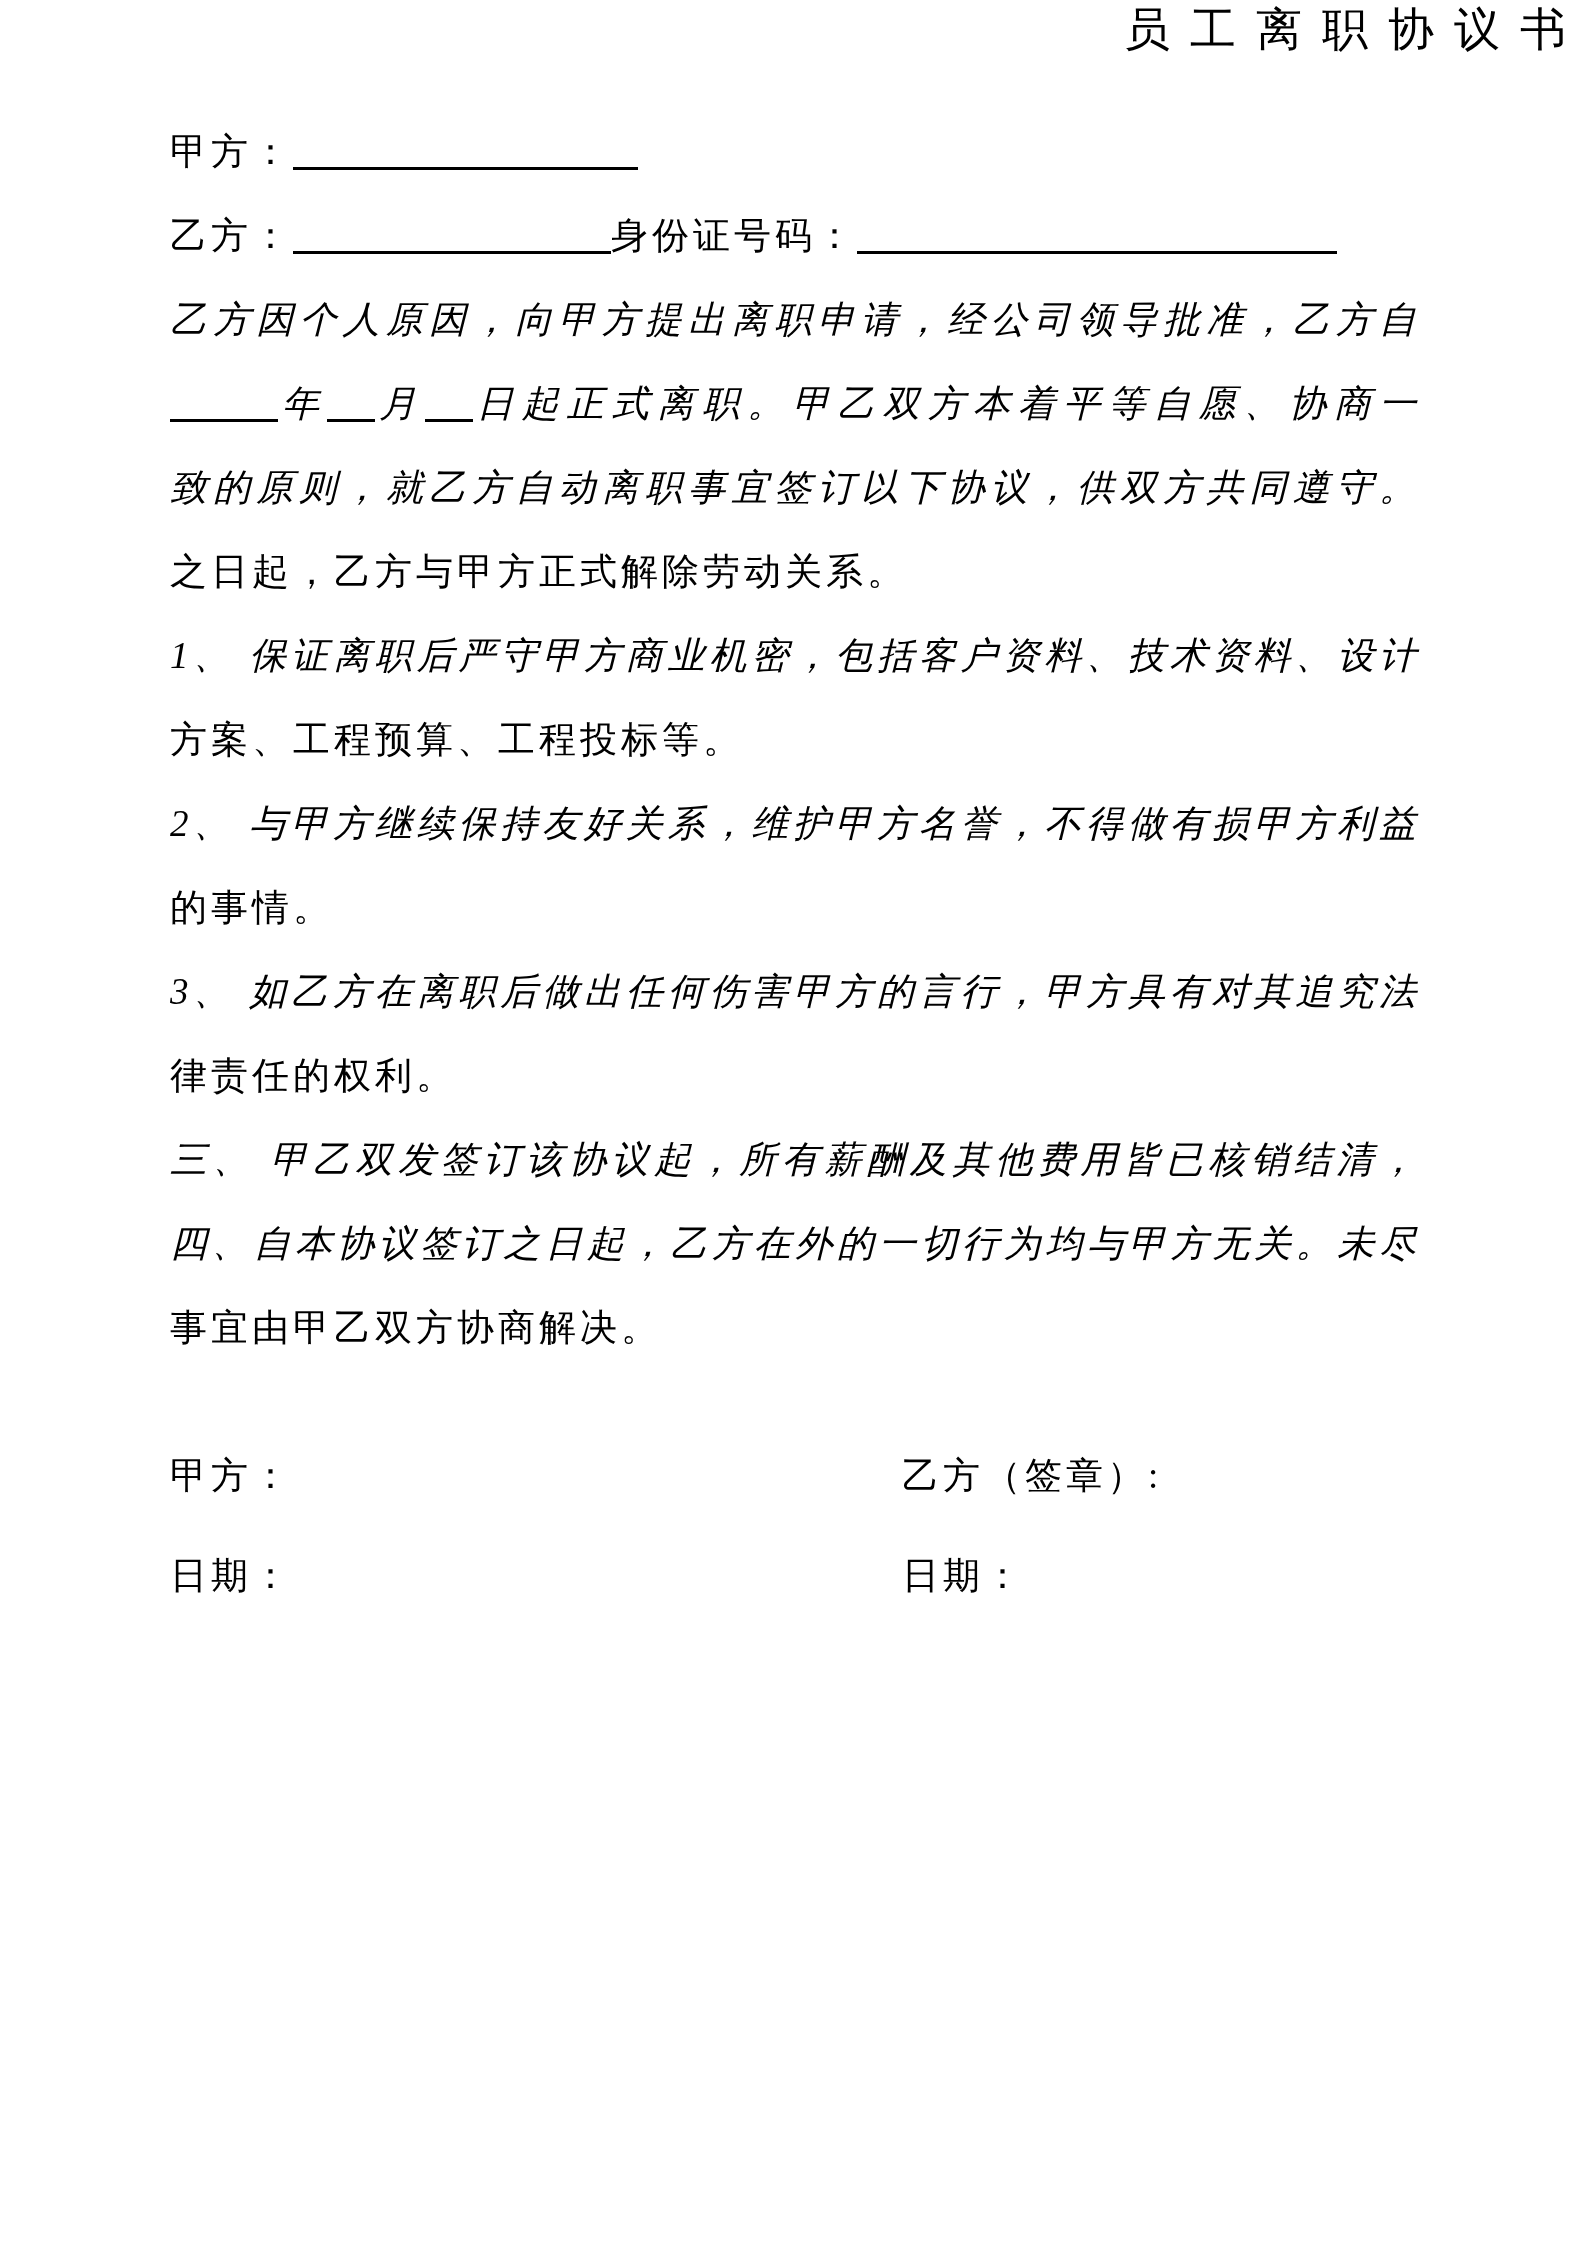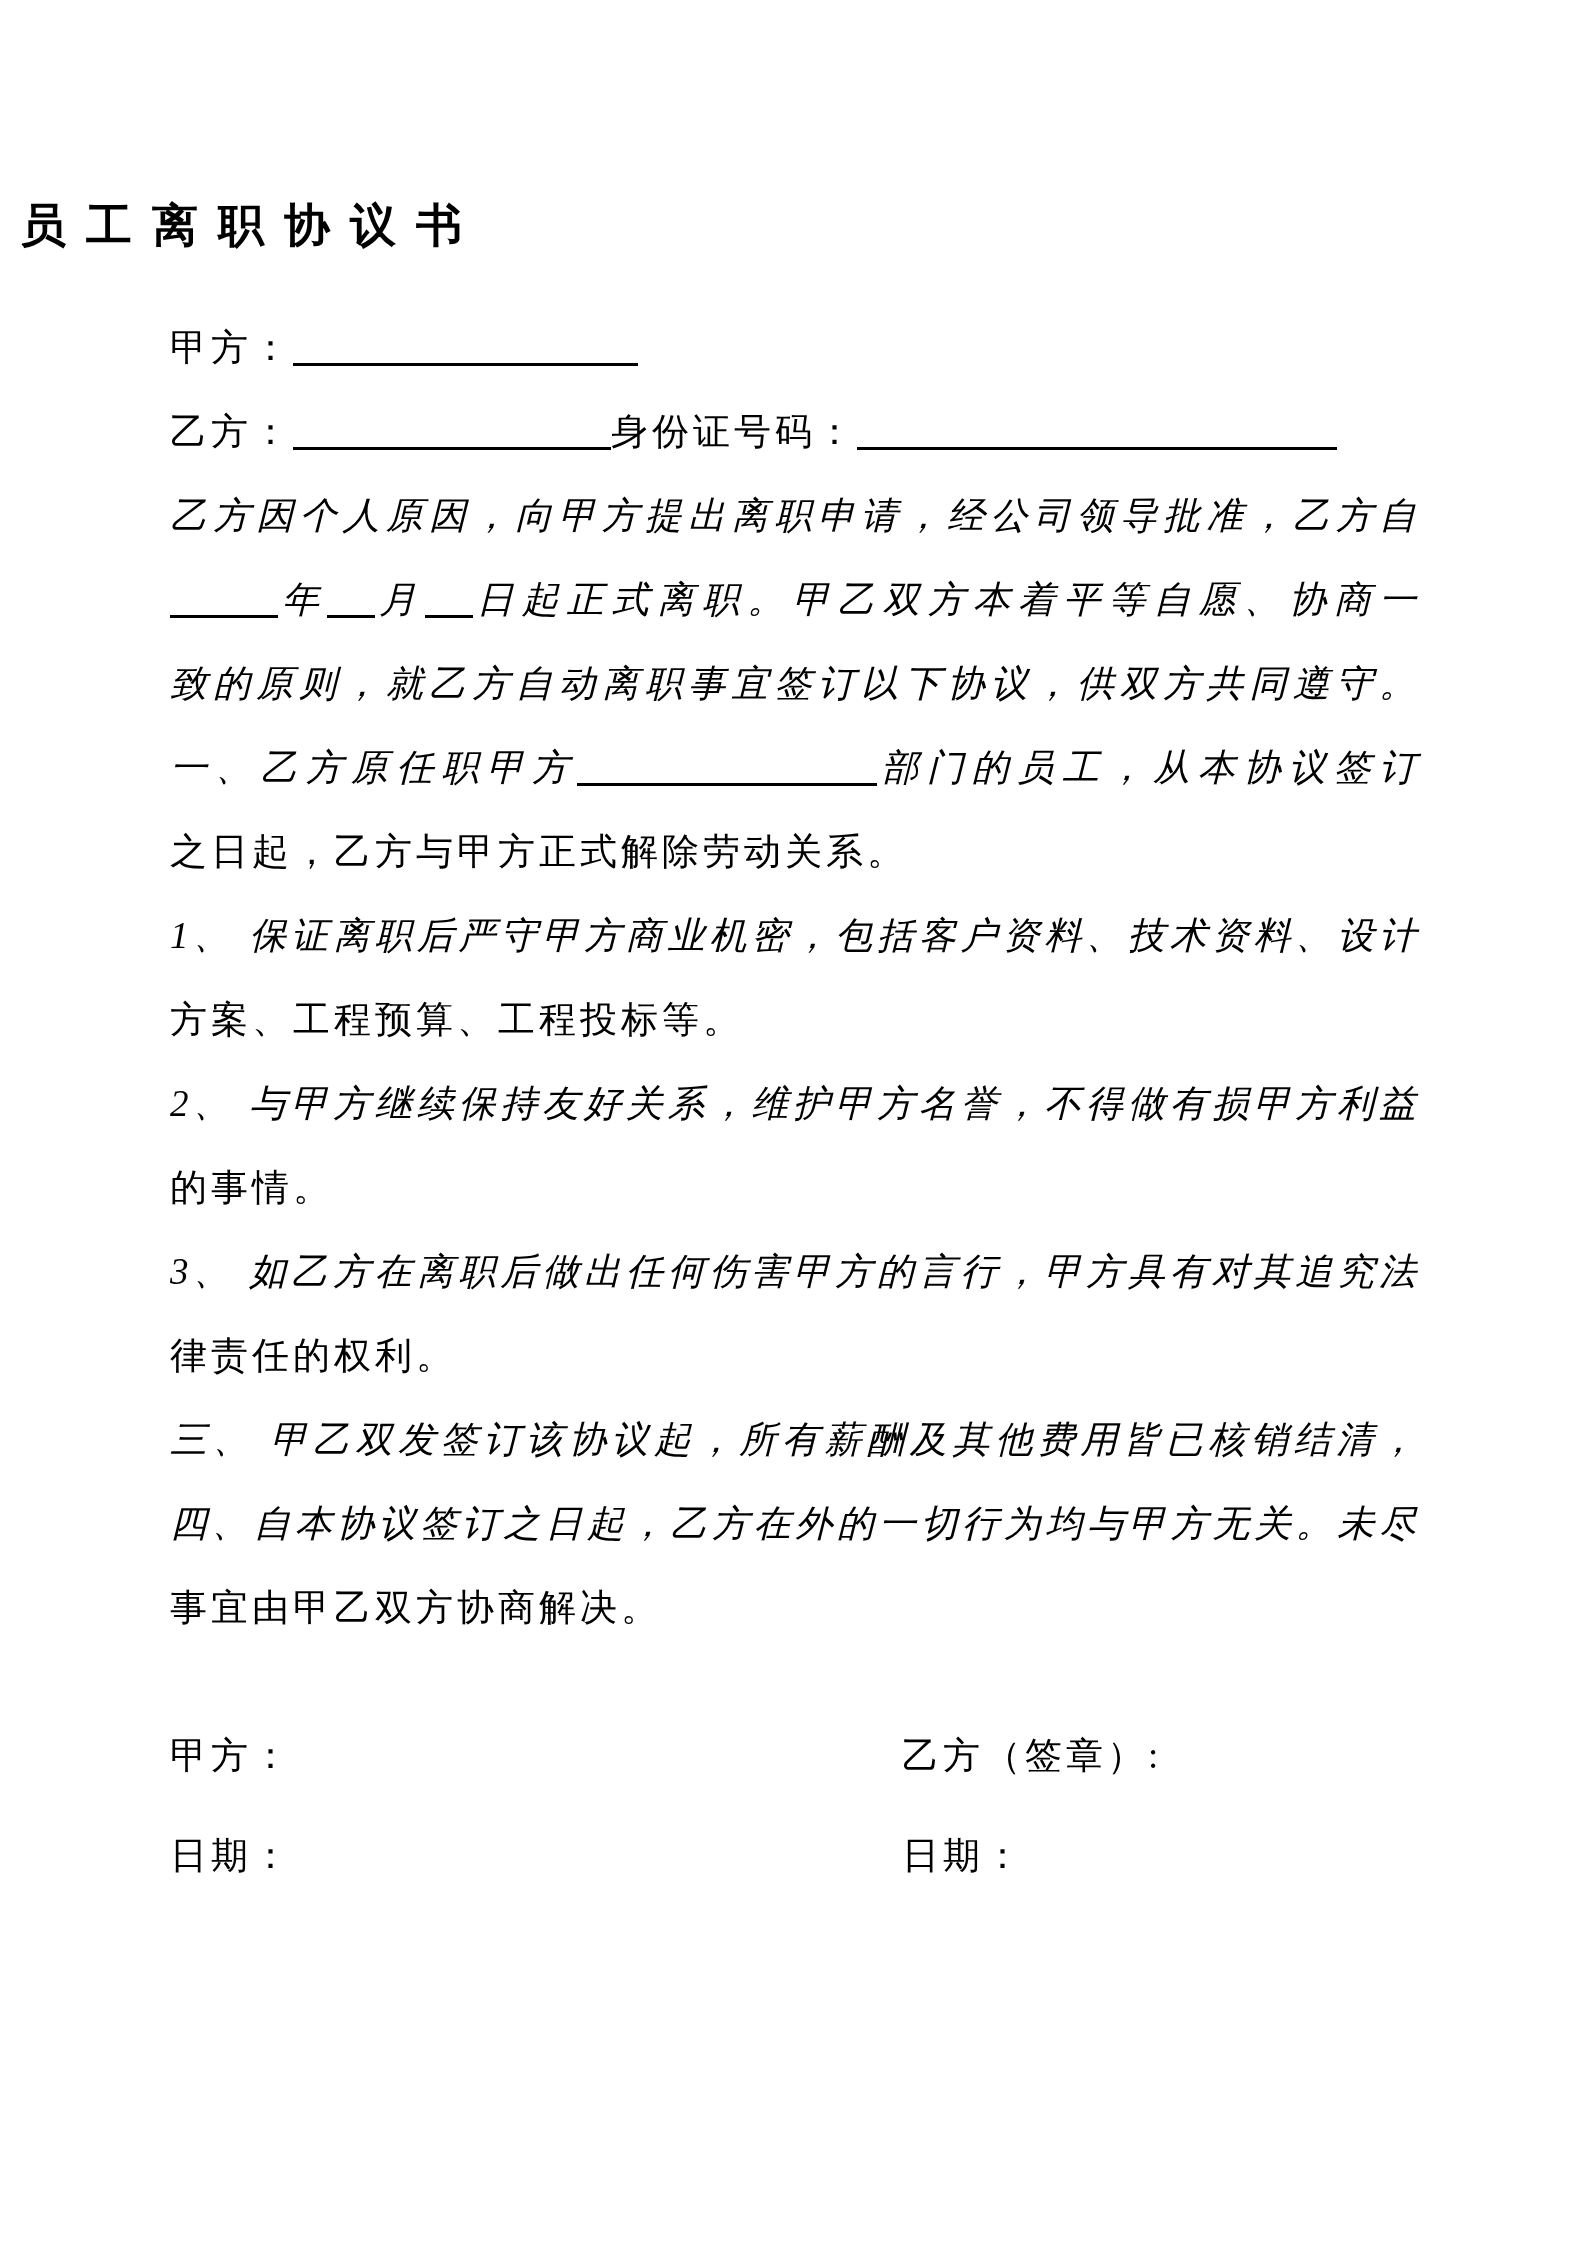--- a/index.html
+++ b/index.html
@@ -7,25 +7,24 @@
     position:relative;
     width:1586px;height:2244px;
     margin:0 auto;
     background:var(--paper,#ffffff);
     color:var(--ink,#000000);
     font-family:"Liberation Serif","DejaVu Serif",serif;
     overflow:hidden;
   }
   .title{
     margin:0;
-    padding-top:196px;
-    text-align:left;
+    text-align:right;
     font-size:46px;
     line-height:60px;
-    font-weight:bold;
+    font-weight:normal;
     letter-spacing:20px;
     text-indent:20px; 
   }
   .doc-body{
     padding:50px 166px 0 170px;
   }
   .line{
     height:84px;
     line-height:84px;
     font-size:37px;
@@ -64,21 +63,20 @@
 <div class="page" style="--paper: #ffffff; --ink: #000000;">
 
   <h1 class="title">员工离职协议书</h1>
 
   <div class="doc-body" id="doc-body">
       <div class="line left"><span>甲方：</span><span class="blank" style="width: 345px;"></span></div>
       <div class="line left"><span>乙方：</span><span class="blank" style="width: 318px;"></span><span>身份证号码：</span><span class="blank" style="width: 480px;"></span></div>
       <div class="line justify"><span>乙方因个人原因，向甲方提出离职申请，经公司领导批准，乙方自</span></div>
       <div class="line justify"><span class="blank" style="width: 108px;"></span><span>年</span><span class="blank" style="width: 48px;"></span><span>月</span><span class="blank" style="width: 48px;"></span><span>日起正式离职。甲乙双方本着平等自愿、协商一</span></div>
       <div class="line justify"><span>致的原则，就乙方自动离职事宜签订以下协议，供双方共同遵守。</span></div>
-      <div class="line justify"><span>一、乙方原任职甲方</span><span class="blank" style="width: 300px;"></span><span>部门的员工，从本协议签订</span></div>
       <div class="line left"><span>之日起，乙方与甲方正式解除劳动关系。</span></div>
       <div class="line justify"><span>1、 保证离职后严守甲方商业机密，包括客户资料、技术资料、设计</span></div>
       <div class="line left"><span>方案、工程预算、工程投标等。</span></div>
       <div class="line justify"><span>2、 与甲方继续保持友好关系，维护甲方名誉，不得做有损甲方利益</span></div>
       <div class="line left"><span>的事情。</span></div>
       <div class="line justify"><span>3、 如乙方在离职后做出任何伤害甲方的言行，甲方具有对其追究法</span></div>
       <div class="line left"><span>律责任的权利。</span></div>
       <div class="line justify"><span>三、 甲乙双发签订该协议起，所有薪酬及其他费用皆已核销结清，</span></div>
       <div class="line justify"><span>四、自本协议签订之日起，乙方在外的一切行为均与甲方无关。未尽</span></div>
       <div class="line left"><span>事宜由甲乙双方协商解决。</span></div>

